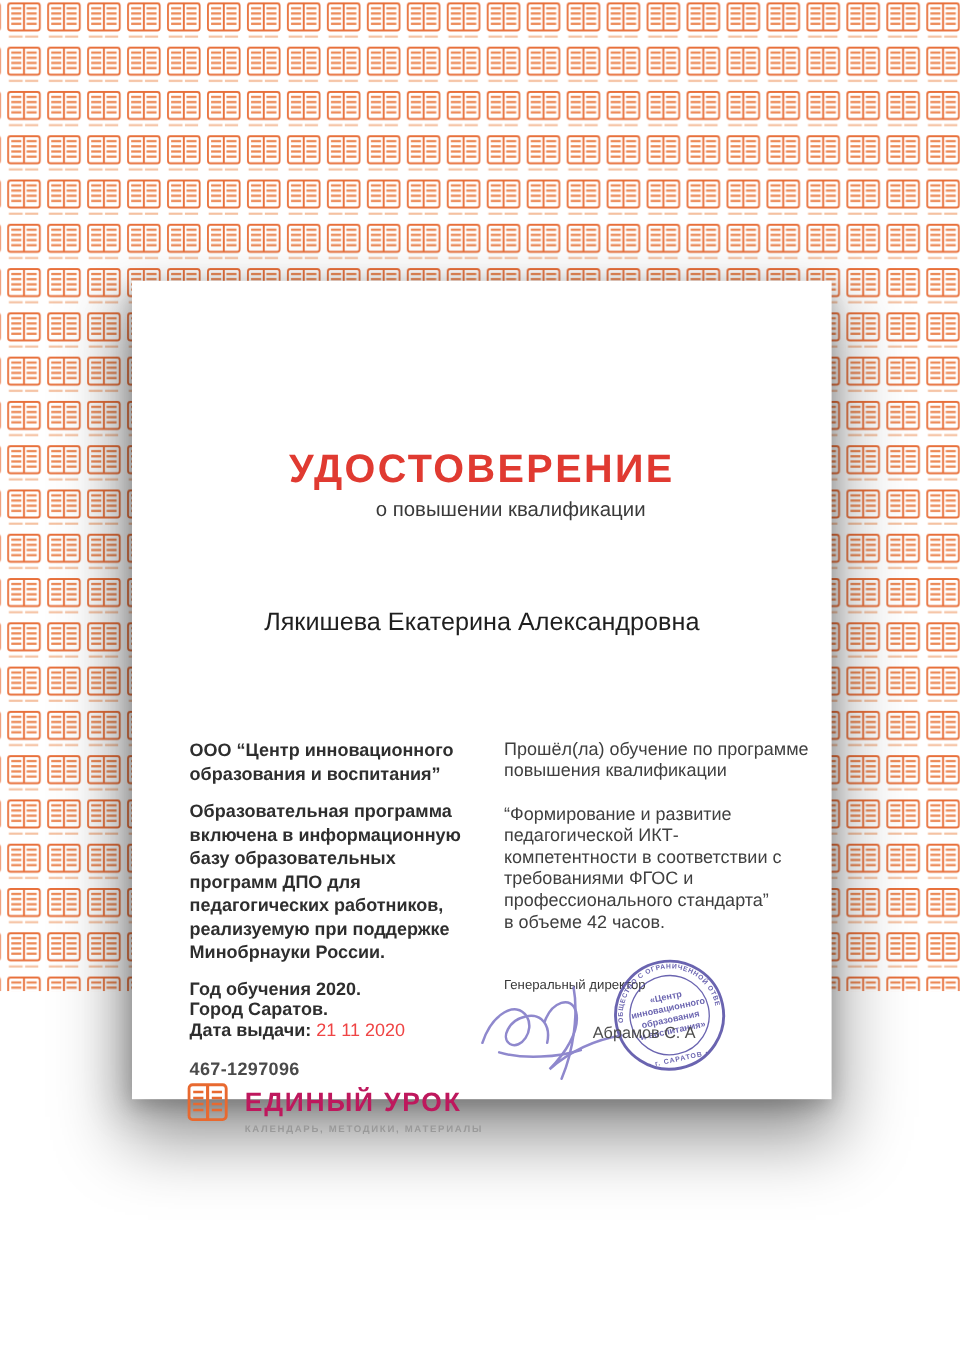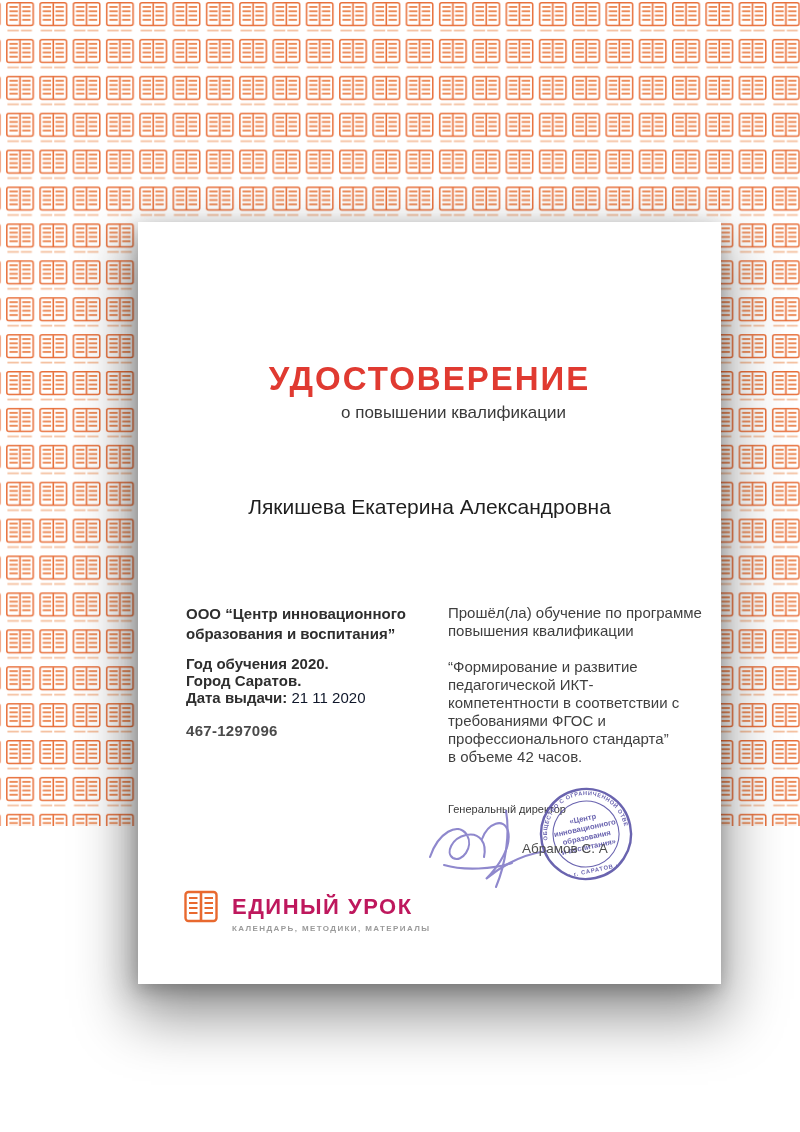--- a/index.html
+++ b/index.html
@@ -10,26 +10,25 @@
     height: 1132px;
     margin: 0 auto;
     background: #ffffff;
     overflow: hidden;
     font-family: "Liberation Sans", sans-serif;
   }
   .pattern-svg { position: absolute; left: 0; top: 0; display: block; }
   .card {
     position: absolute;
     left: 110px;
-    top: 222px;
+    top: 234px;
     width: 583px;
-    height: 762px;
+    height: 682px;
     background: #ffffff;
     box-shadow: 0 28px 55px 6px rgba(0,0,0,0.40), 0 5px 16px rgba(0,0,0,0.20), -14px 12px 28px rgba(0,0,0,0.10);
-    margin-left: 28px;
   }
   .cert-title {
     position: absolute;
     left: 0; top: 138px; width: 100%;
     text-align: center;
     font-size: 33px;
     font-weight: bold;
     letter-spacing: 2px;
     color: #E03A31;
   }
@@ -46,21 +45,21 @@
     left: 0; top: 273px; width: 100%;
     text-align: center;
     font-size: 21px;
     color: #1F1F1F;
   }
   .col { position: absolute; top: 382px; font-size: 15px; }
   .col-left { left: 48px; width: 246px; color: #2E2E2E; }
   .col-right { left: 310px; width: 254px; color: #3F3F3F; }
   .col-left p { font-weight: bold; line-height: 19.5px; margin-bottom: 12px; }
   .col-left .facts { line-height: 17px; margin-top: 5px; margin-bottom: 0; }
-  .facts .val { font-weight: normal; color: #0f172a; text-align: right; }
+  .facts .val { font-weight: normal; color: #ef4444; text-align: right; }
   .cert-number { margin-top: 16px; font-weight: bold; color: #4A4A4A; letter-spacing: 0.3px; }
   .col-right p { font-weight: normal; line-height: 18px; margin-bottom: 18px; }
   .director-label {
     position: absolute;
     left: 310px; top: 581px;
     font-size: 11px;
     color: #383838;
   }
   .signature-svg { position: absolute; left: 286px; top: 583px; z-index: 3; }
   .stamp-svg { position: absolute; left: 388px; top: 552px; z-index: 2; }
@@ -121,20 +120,21 @@
   </svg>
 
   <div class="card">
 
     <div class="cert-title">УДОСТОВЕРЕНИЕ</div>
     <div class="cert-subtitle">о повышении квалификации</div>
     <div class="recipient-name">Лякишева Екатерина Александровна</div>
 
     <div class="col col-left">
       <p>ООО “Центр инновационного образования и воспитания”</p>
+      <p>Образовательная программа включена в информационную базу образовательных программ ДПО для педагогических работников, реализуемую при поддержке Минобрнауки России.</p>
       <p class="facts">
         <span>Год обучения 2020.</span><br>
         <span>Город Саратов.</span><br>
         <span>Дата выдачи:</span>
         <span class="val">21 11 2020</span>
       </p>
       <div class="cert-number">467-1297096</div>
     </div>
 
     <div class="col col-right">

